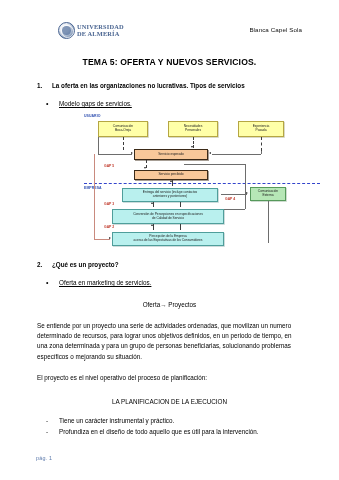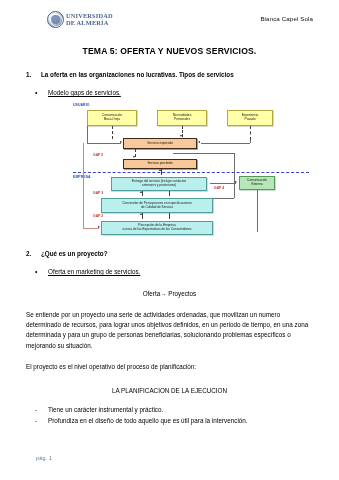--- a/index.html
+++ b/index.html
@@ -14,21 +14,21 @@
     font-family: "Liberation Sans", sans-serif;
     color: #1a1a1a;
     position: relative;
   }
   .page {
     width: 339px;
     height: 480px;
     position: relative;
     background: #fff;
     box-sizing: border-box;
-    padding: 0;
+    padding: 11px;
   }
 
   
   .header {
     position: relative;
     height: 42px;
   }
   .logo-wrap {
     position: absolute;
     left: 47px;

